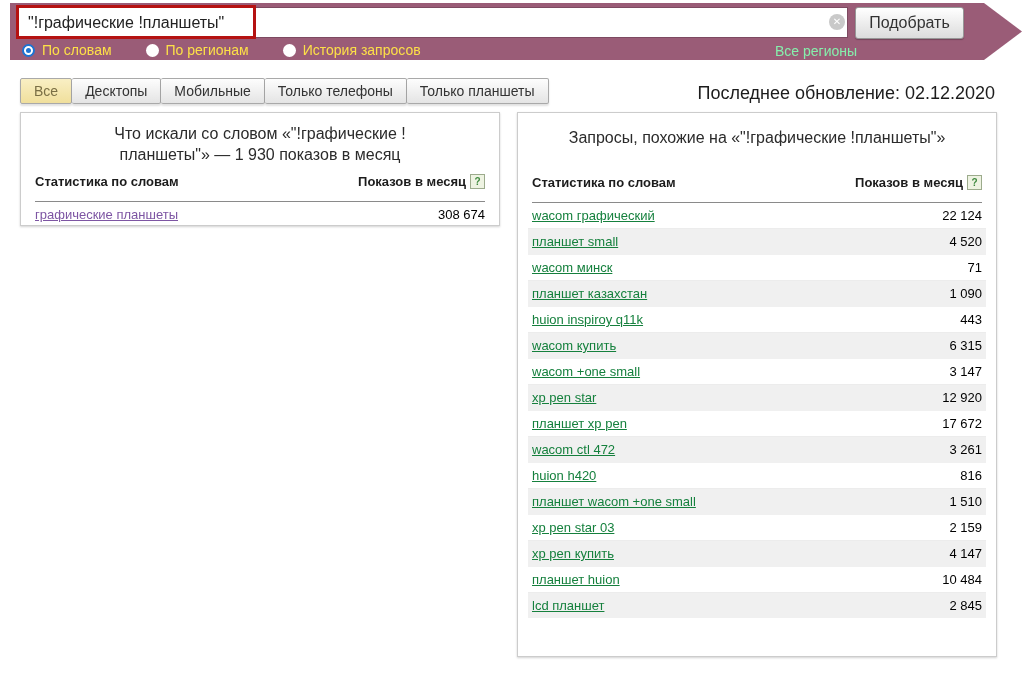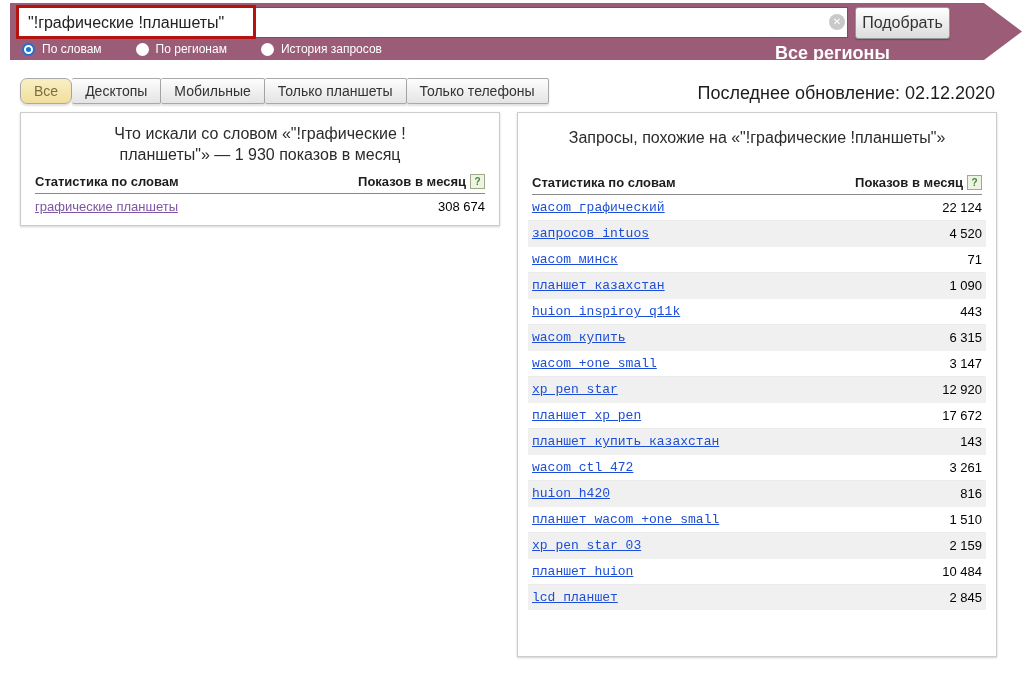--- a/index.html
+++ b/index.html
@@ -23,76 +23,76 @@
   .annotation-box {
     position:absolute; left:6px; top:2px; width:240px; height:34px;
     box-sizing:border-box; border:3px solid #b51212; pointer-events:none; z-index:5;
   }
   .clear-btn {
     position:absolute; left:819px; top:11px; width:16px; height:16px;
     border-radius:50%; background:#c9c9c9; color:#fff; font-size:10px; line-height:16px;
     text-align:center; cursor:pointer; user-select:none;
   }
   .submit-btn {
-    position:absolute; left:845px; top:4px; width:95px; height:32px;
+    position:absolute; left:845px; top:4px; width:109px; height:32px;
     background:linear-gradient(#ffffff,#dcdcdc); border:1px solid #979797; border-radius:3px;
     font-family:"Liberation Sans", sans-serif; font-size:16px; color:#333; cursor:pointer;
     box-shadow:0 1px 1px rgba(0,0,0,0.25);
   }
   .modes { position:absolute; left:12px; top:39px; display:flex; align-items:center; }
-  .mode { display:flex; align-items:center; margin-right:34px; color:#ffffff; font-size:12px; cursor:pointer; }
+  .mode { display:flex; align-items:center; margin-right:34px; color:#fde047; font-size:14px; cursor:pointer; }
   .radio { width:13px; height:13px; border-radius:50%; background:#fff; margin-right:7px; position:relative; flex:none; box-sizing:border-box; }
   .mode.active .radio { border:2px solid #1e73d2; }
   .mode.active .radio::after { content:""; position:absolute; left:2px; top:2px; width:5px; height:5px; border-radius:50%; background:#1e73d2; }
   .region-link {
-    position:absolute; left:765px; top:40px; color:#ffffff; font-size:18px;
-    border-bottom:1px dotted #e7d3dd; cursor:pointer; padding-bottom:1px;font-weight:bold;
+    position:absolute; left:765px; top:40px; color:#86efac; font-size:14px;
+    border-bottom:1px dotted #e7d3dd; cursor:pointer; padding-bottom:1px;
   }
 
   
   .tabs { position:absolute; left:20px; top:78px; display:flex; }
   .tab {
     height:24px; line-height:24px; padding:0 13px; font-size:14px; color:#333;
     background:linear-gradient(#fdfdfd,#e4e4e4); border:1px solid #a9a9a9; border-left:none;
     border-radius:2px; cursor:pointer; box-shadow:0 2px 2px rgba(0,0,0,0.12); white-space:nowrap;
   }
   .tab:first-child { border-left:1px solid #a9a9a9; }
-  .tab.active { background:linear-gradient(#f9efc4,#f0df9c); color:#7a6f45;border-radius:7px; }
+  .tab.active { background:linear-gradient(#f9efc4,#f0df9c); color:#7a6f45; }
   .last-update { position:absolute; right:29px; top:83px; font-size:18px; color:#1c1c1c; }
 
   
   .panel {
     position:absolute; background:#fff; border:1px solid #ccc; box-sizing:border-box;
     box-shadow:0 1px 2px rgba(0,0,0,0.18);
   }
   .panel.left  { left:20px;  top:112px; width:480px; height:114px; }
   .panel.right { left:517px; top:112px; width:480px; height:545px; }
   .panel-title { text-align:center; font-size:16px; line-height:21px; color:#2b2b2b; margin:10px 20px 0 20px; }
   .panel.right .panel-title { margin-top:14px; }
   .table-head {
     display:flex; justify-content:space-between; align-items:flex-end;
-    margin:0 14px; padding-bottom:4px; border-bottom:1px solid #8a8a8a;
+    margin:0 14px; padding-bottom:12px; border-bottom:1px solid #8a8a8a;
     font-size:13px; font-weight:bold; color:#1c1c1c;
   }
   .panel.left  .table-head { margin-top:9px; }
   .panel.right .table-head { margin-top:27px; }
   .help-icon {
     display:inline-block; width:13px; height:13px; line-height:13px; margin-left:4px;
     text-align:center; font-size:10px; font-weight:bold; color:#3f8a3f;
     background:#eef3e2; border:1px solid #9cab8c; vertical-align:1px; cursor:pointer;
   }
   .rows { margin:0 10px; }
   .row {
     display:flex; justify-content:space-between; align-items:center;
     height:25px; padding:0 4px; font-size:13px; border-bottom:1px solid #ececec;
   }
   .rows .row:nth-child(even) { background:#f0f0f0; border-bottom-color:#f0f0f0; }
   .row:last-child { border-bottom:none; }
   .row a { text-decoration:underline; cursor:pointer; }
-  .link-blue a { color:#1d4ed8;font-family:Liberation Mono, monospace; }
+  .link-blue a { color:#15803d; }
   .link-visited a { color:#7d55a3; }
   .row .val { color:#000; }
 </style>
 </head>
 <body>
 
 <div class="header-bar">
   <input class="search-input" type="text" value="&quot;!графические !планшеты&quot;" style="">
   <div class="annotation-box"></div>
   <div class="clear-btn">✕</div>
@@ -113,22 +113,22 @@
       </div>
   </div>
 
   <div class="region-link">Все регионы</div>
 </div>
 
 <div class="tabs">
   <div class="tab active">Все</div>
     <div class="tab">Десктопы</div>
     <div class="tab">Мобильные</div>
+    <div class="tab">Только телефоны</div>
     <div class="tab">Только планшеты</div>
-    <div class="tab">Только телефоны</div>
 </div>
 <div class="last-update">Последнее обновление: 02.12.2020</div>
 
 <div class="panel left">
   <div class="panel-title">
     <span>Что искали со словом «"!графические !</span><br>
     <span>планшеты"» — 1 930 показов в месяц</span>
   </div>
   <div class="table-head">
     <span>Статистика по словам</span>
@@ -151,21 +151,21 @@
     <span>
       <span>Показов в месяц</span><span class="help-icon">?</span>
     </span>
   </div>
   <div class="rows link-blue">
     <div class="row">
         <a>wacom графический</a>
         <span class="val">22 124</span>
       </div>
       <div class="row">
-        <a>запросов intuos</a>
+        <a>планшет small</a>
         <span class="val">4 520</span>
       </div>
       <div class="row">
         <a>wacom минск</a>
         <span class="val">71</span>
       </div>
       <div class="row">
         <a>планшет казахстан</a>
         <span class="val">1 090</span>
       </div>
@@ -183,40 +183,40 @@
       </div>
       <div class="row">
         <a>xp pen star</a>
         <span class="val">12 920</span>
       </div>
       <div class="row">
         <a>планшет xp pen</a>
         <span class="val">17 672</span>
       </div>
       <div class="row">
-        <a>планшет купить казахстан</a>
-        <span class="val">143</span>
-      </div>
-      <div class="row">
         <a>wacom ctl 472</a>
         <span class="val">3 261</span>
       </div>
       <div class="row">
         <a>huion h420</a>
         <span class="val">816</span>
       </div>
       <div class="row">
         <a>планшет wacom +one small</a>
         <span class="val">1 510</span>
       </div>
       <div class="row">
         <a>xp pen star 03</a>
         <span class="val">2 159</span>
       </div>
       <div class="row">
+        <a>xp pen купить</a>
+        <span class="val">4 147</span>
+      </div>
+      <div class="row">
         <a>планшет huion</a>
         <span class="val">10 484</span>
       </div>
       <div class="row">
         <a>lcd планшет</a>
         <span class="val">2 845</span>
       </div>
   </div>
 </div>
 

